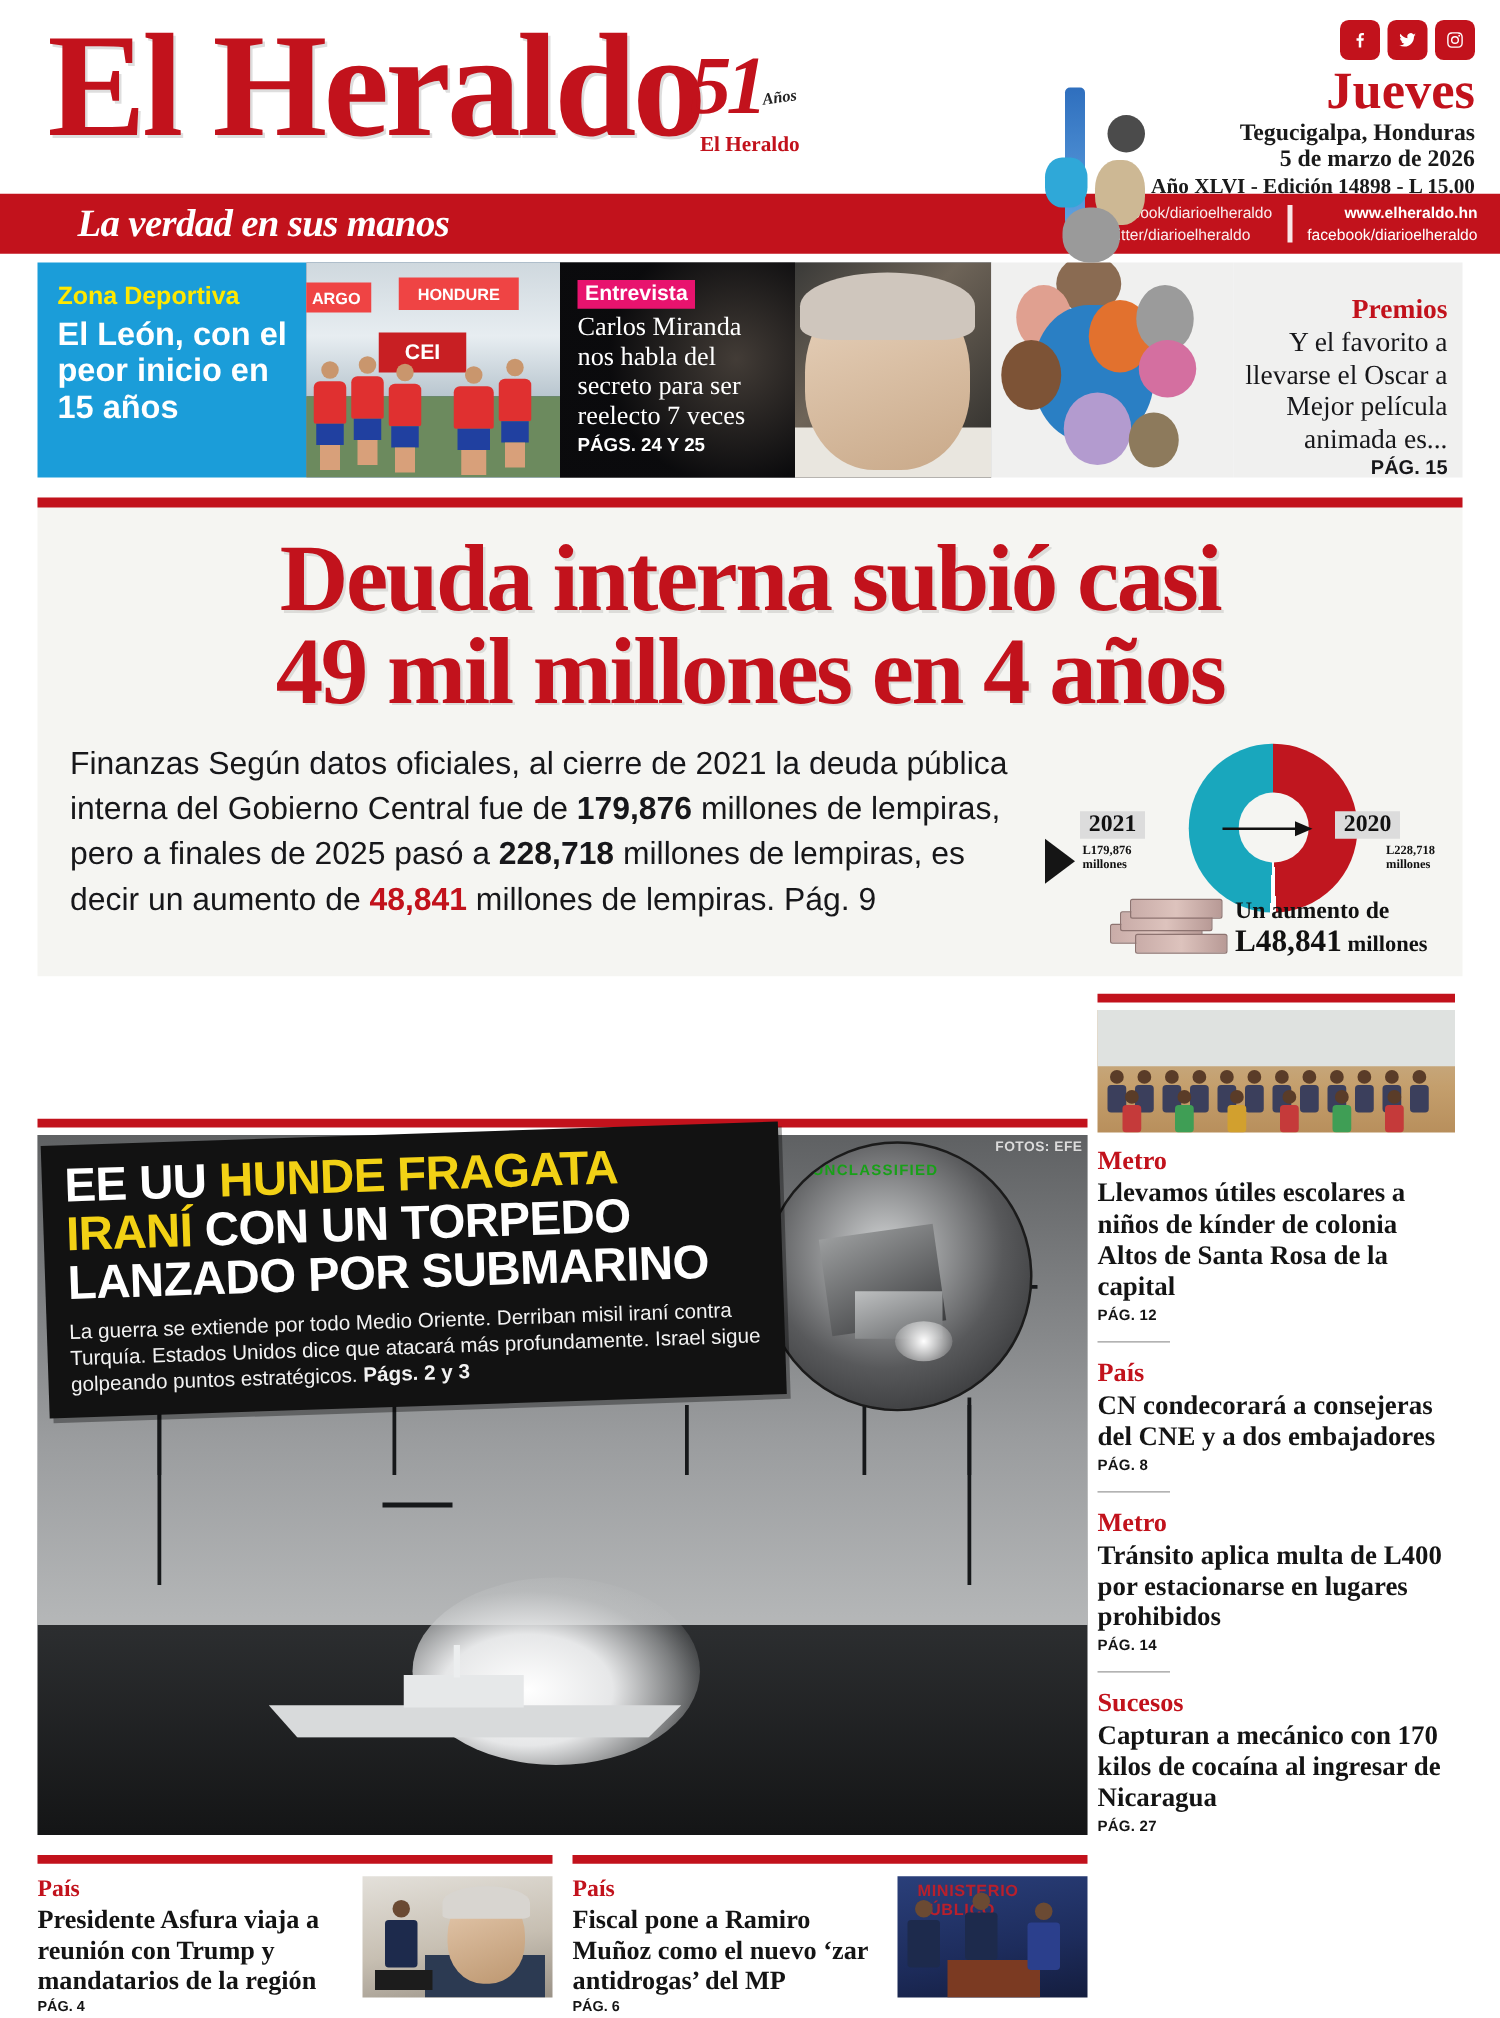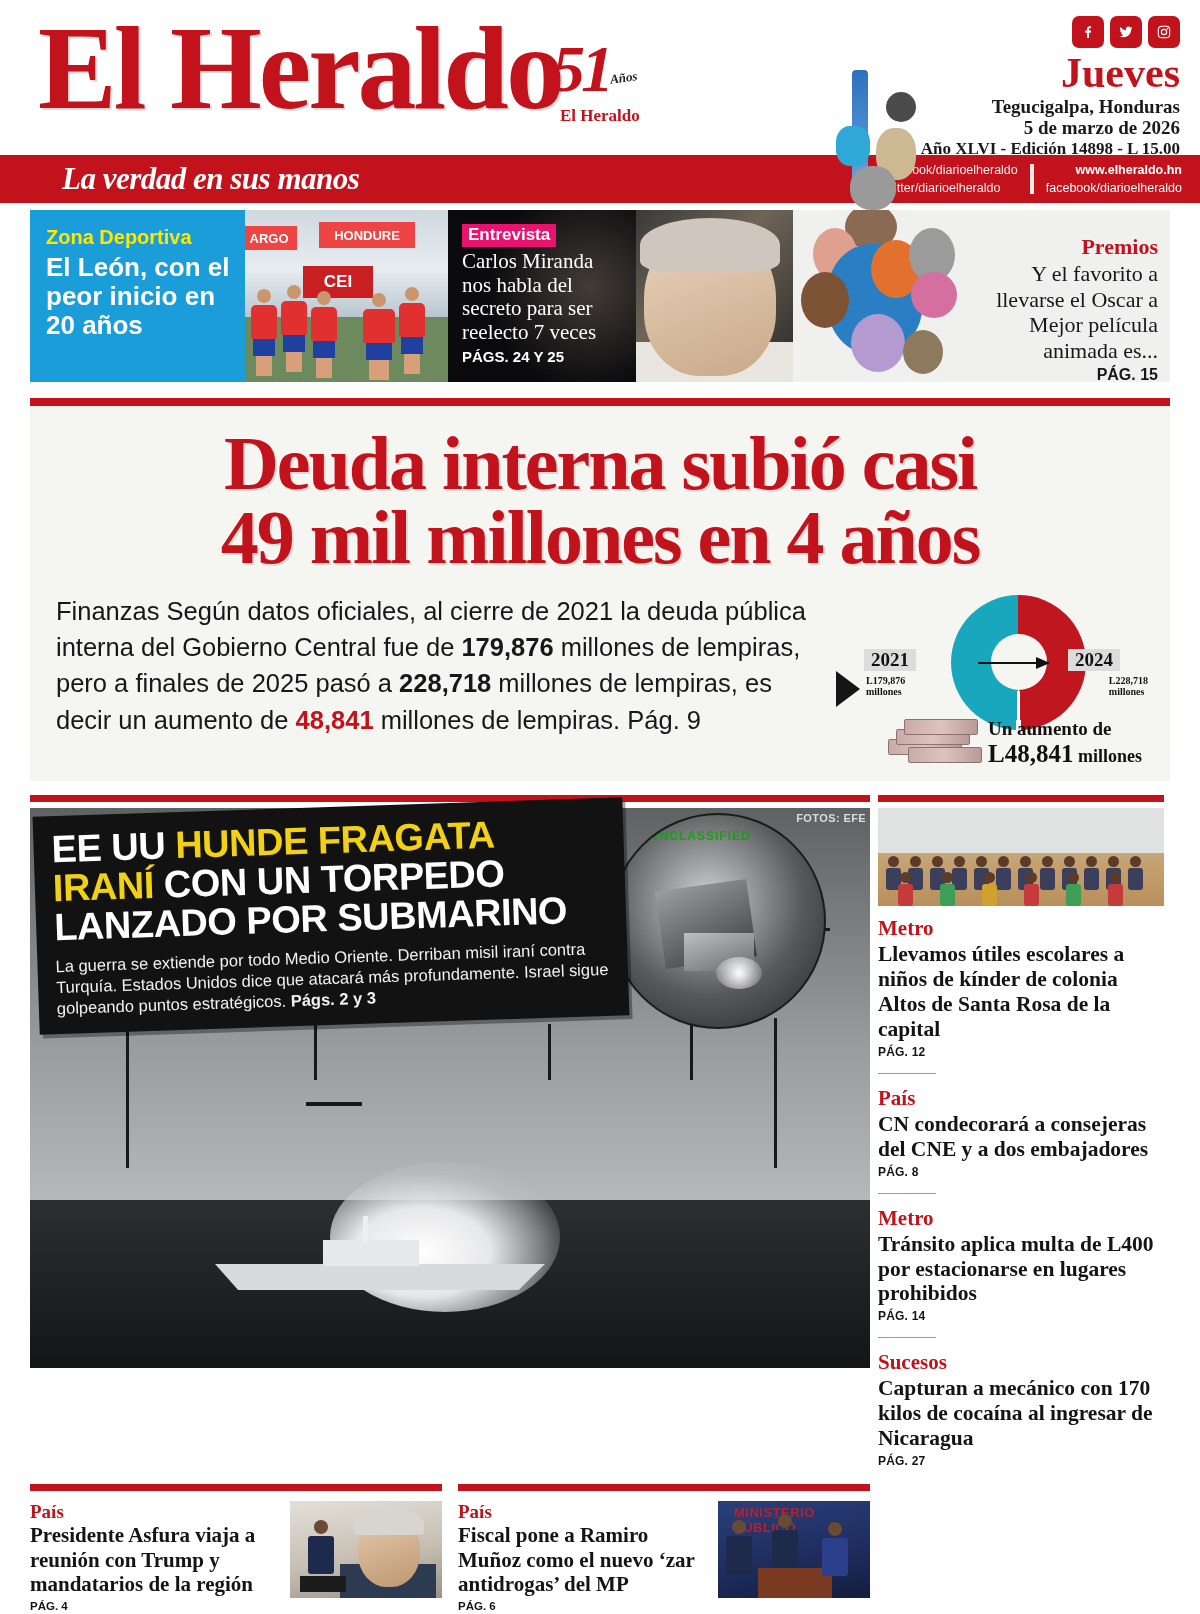--- a/index.html
+++ b/index.html
@@ -166,21 +166,21 @@
   .cash { position:absolute; left:52px; top:124px; width:96px; height:46px; }
   .bill { position:absolute; width:74px; height:16px; border-radius:2px;
      background: linear-gradient(90deg,#c9aca8,#ddc3bd,#b89a96); border:1px solid #8d7370; }
   .inc { position:absolute; left:152px; top:126px; font-family:"Liberation Serif",serif;
      font-weight:bold; color:#111; line-height:1.1; }
   .inc .l1 { font-size:19px; }
   .inc .l2 { font-size:25px; }
   .inc .l2 span { font-size:18px; }
 
   
-  .mid { display:flex; margin: 14px 30px 0; gap: 8px; }
+  .mid { display:flex; margin: 14px 30px 0; gap: 8px; align-items: flex-end; }
   .warcol { width: 840px; position: relative; }
   .war-rule { height: 7px; background:#c2121c; }
   .warphoto { position: relative; height: 560px; margin-top: 6px; overflow: hidden;
      background: linear-gradient(180deg, #6f7173 0%, #8f9193 45%, #4a4c4e 100%); }
   .w-sky { position:absolute; left:0; right:0; top:0; height:72%;
      background: linear-gradient(180deg,#5f6163 0%, #9a9c9e 60%, #b7b9ba 100%); }
   .w-sea { position:absolute; left:0; right:0; bottom:0; height:30%;
      background: linear-gradient(180deg,#2c2e30,#141516); }
   .w-ship { position:absolute; left: 185px; bottom: 78px; width: 330px; height: 52px; }
   .ship-hull { position:absolute; bottom:0; left:0; width:100%; height:26px; background:#d8dadb;
@@ -324,21 +324,21 @@
         <div class="rb-bold">www.elheraldo.hn</div>
         <div>facebook/diarioelheraldo</div>
       </div>
     </div>
   </div>
 
   <div class="teasers">
 
     <div class="tz-sport">
       <div class="tz-kicker">Zona Deportiva</div>
-      <div class="tz-head">El León, con el peor inicio en 20 años</div>
+      <div class="tz-head">El León, con el peor inicio en 15 años</div>
     </div>
 
     <div class="tz-photo">
       <div class="ph-board"></div>
       <div class="ph-grass"></div>
       <div class="ph-ad" style="left:-4px;top:16px;width:56px;height:24px;">ARGO</div>
       <div class="ph-ad" style="left:74px;top:12px;width:96px;height:26px;">HONDURE</div>
       <div class="ph-ad" style="left:58px;top:56px;width:70px;height:32px;background:#c81f23;font-size:17px;">CEI</div>
       <div class="player" style="left:6px;">
         <div class="pl-head"></div>
@@ -419,21 +419,21 @@
       </div>
 
       <div class="info">
         <div class="tri"></div>
         <div class="donut"></div>
         <div class="arrow-mid">
           <div class="sh"></div>
             <div class="hd"></div>
         </div>
         <div class="yr yr-l">2021</div>
-        <div class="yr yr-r">2024</div>
+        <div class="yr yr-r">2020</div>
         <div class="amt amt-l">
           <div>L179,876</div>
           <div>millones</div>
         </div>
         <div class="amt amt-r">
           <div>L228,718</div>
           <div>millones</div>
         </div>
         <div class="cash">
           <div class="bill" style="left:0;top:22px;"></div>

